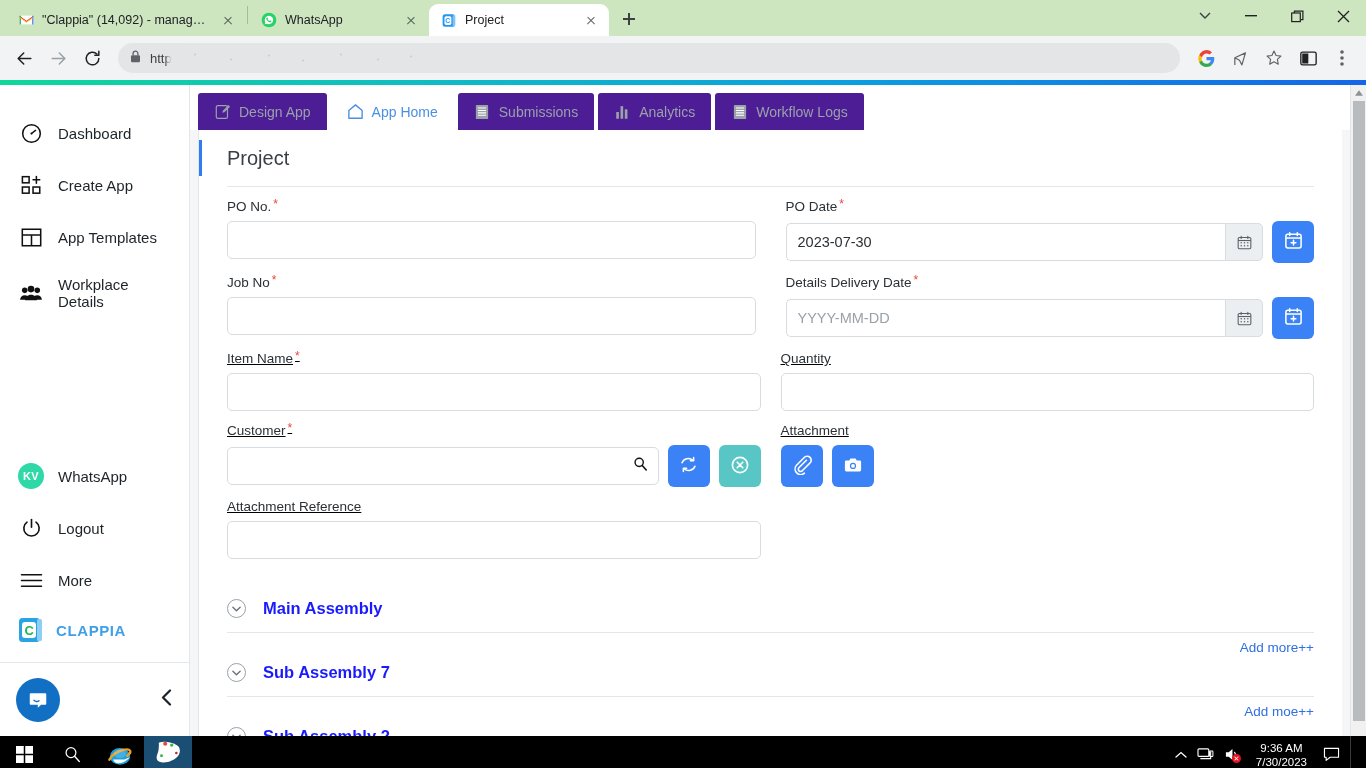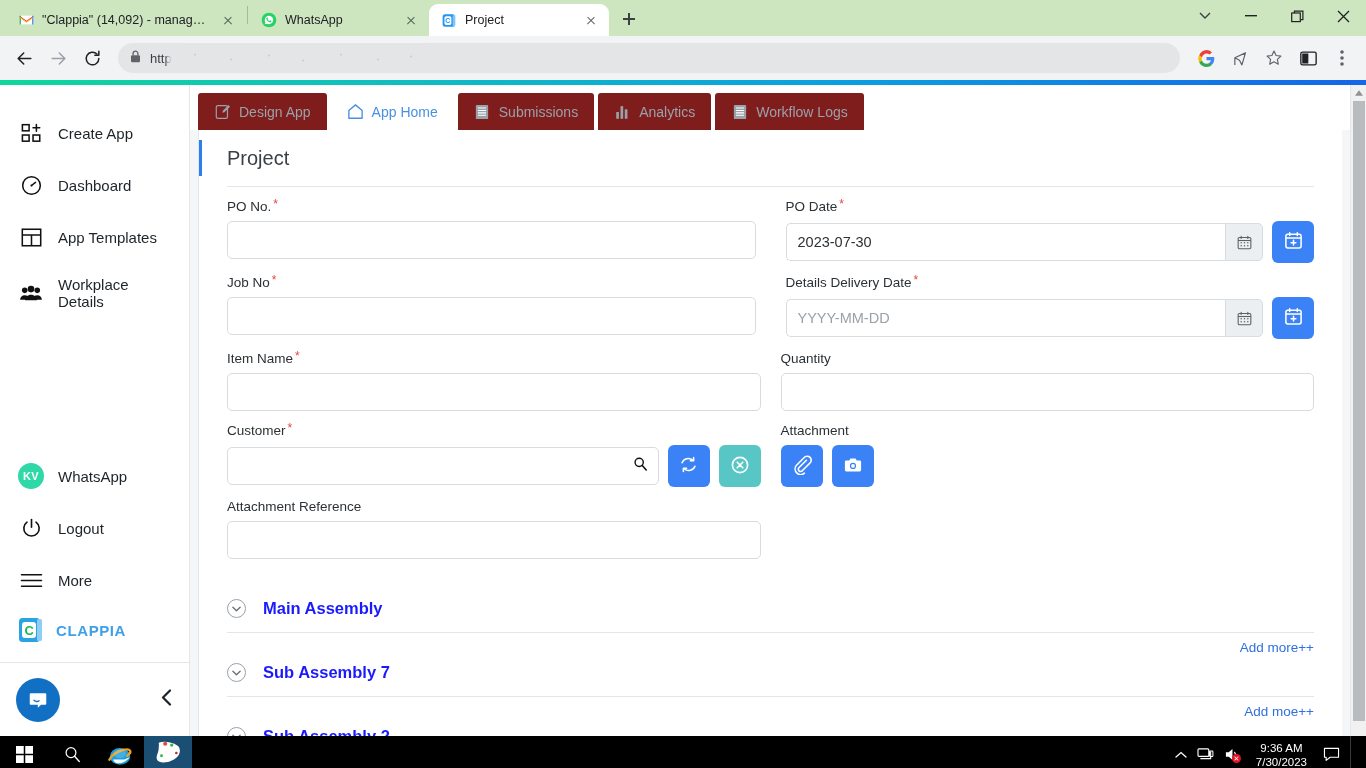--- a/index.html
+++ b/index.html
@@ -87,21 +87,21 @@
   .brand-text { font-size:15px; font-weight:bold; color:#3fa0e8; letter-spacing:.6px; }
   .side-bottom { border-top:1px solid #e4e7ea; height:74px; display:flex; align-items:center; justify-content:space-between; padding:0 16px; }
   .intercom { width:44px; height:44px; border-radius:50%; background:#1170c4; display:flex; align-items:center; justify-content:center; }
   .collapse { color:#1d2429; font-size:18px; font-weight:bold; }
 
   .content { flex:1 1 auto; position:relative; background:#f4f6f8; overflow:hidden; }
 
   .tabs-row { display:flex; gap:4px; padding: 8px 0 0 8px; background:#fff; height:45px; }
   .atab {
     display:flex; align-items:center; gap:8px; padding: 0 16px; height:37px;
-    background:#7f1d1d; color:#9aa1a9; font-size:14px; border-radius:3px 3px 0 0;
+    background:#4c1d95; color:#9aa1a9; font-size:14px; border-radius:3px 3px 0 0;
   }
   .atab.active { background:#fff; color:#4a90e2; }
   .atab .aico { width:17px; height:17px; display:flex; align-items:center; justify-content:center; }
 
   .card {
     position:absolute; left:8px; right:24px; top:45px; bottom:0;
     background:#fff; border-left:1px solid #e4e7ea;
   }
   .scrollpane { position:absolute; inset:0; overflow:hidden; }
   .pad { padding: 0 28px 0 28px; }
@@ -109,21 +109,21 @@
   .page-title-wrap { display:flex; align-items:center; height:56px; margin-left:-28px; padding-left:28px; position:relative; }
   .title-accent { position:absolute; left:0; top:10px; width:3px; height:36px; background:#2f7ef0; }
   .page-title { font-size:20px; color:#3a3f44; }
 
   .section-head { display:flex; align-items:center; gap:10px; padding: 14px 0 10px 0; }
   .sect-caret { width:19px; height:19px; border-radius:50%; border:1.4px solid #9aa1a9; display:flex; align-items:center; justify-content:center; color:#6b7177; }
   .sect-title { font-size:16.5px; font-weight:bold; color:#1a1aff; }
   .hr { height:1px; background:#e4e7ea; }
 
   .grid4 { display:grid; grid-template-columns: 1fr 1fr; column-gap: 30px; padding-top: 12px; }
-  .grid2 { display:grid; grid-template-columns: 1fr 1fr; column-gap: 20px; }
+  .grid2 { display:grid; grid-template-columns: 1fr 1fr; column-gap: 20px; text-decoration: underline; }
   .field { padding-bottom: 12px; }
   .flabel { font-size:13.5px; color:#2c3135; margin-bottom: 7px; display:flex; align-items:flex-start; gap:2px; }
   .req { color:#e8453c; font-size:12px; line-height:11px; }
   .inp {
     height:38px; border:1px solid #d7dce1; border-radius:5px; background:#fff; width:100%;
     font-size:14.5px; color:#2c3135; padding: 0 11px; font-family: "Liberation Sans", sans-serif;
   }
   .inp::placeholder { color:#9aa1a9; }
   .inp-row { display:flex; align-items:center; gap:9px; }
   .date-combo { display:flex; flex:1 1 auto; }
@@ -308,38 +308,38 @@
 <div class="loadbar"></div>
 
 <div class="app">
 
   <div class="sidebar">
     <div class="side-top">
 
       <div class="side-item">
         <span class="side-ico">
           <svg width="23" height="23" viewBox="0 0 24 24">
+              <circle cx="12" cy="12" r="9.2" stroke="#111" stroke-width="1.6" fill="none"></circle>
+              <path d="M12 12l4.2-3.2" stroke="#111" stroke-width="1.6" stroke-linecap="round"></path>
+              <circle cx="12" cy="12" r="1.1" fill="#111"></circle>
+            </svg>
+        </span>
+        <span>Dashboard</span>
+      </div>
+
+      <div class="side-item">
+        <span class="side-ico">
+          <svg width="23" height="23" viewBox="0 0 24 24">
               <rect x="2.5" y="2.8" width="7" height="6.4" stroke="#111" stroke-width="1.6" fill="none"></rect>
               <rect x="2.5" y="13.6" width="7" height="6.4" stroke="#111" stroke-width="1.6" fill="none"></rect>
               <rect x="13.6" y="13.6" width="7" height="6.4" stroke="#111" stroke-width="1.6" fill="none"></rect>
               <path d="M17.1 2.6v7M13.6 6.1h7" stroke="#111" stroke-width="1.6" stroke-linecap="round"></path>
             </svg>
         </span>
         <span>Create App</span>
-      </div>
-
-      <div class="side-item">
-        <span class="side-ico">
-          <svg width="23" height="23" viewBox="0 0 24 24">
-              <circle cx="12" cy="12" r="9.2" stroke="#111" stroke-width="1.6" fill="none"></circle>
-              <path d="M12 12l4.2-3.2" stroke="#111" stroke-width="1.6" stroke-linecap="round"></path>
-              <circle cx="12" cy="12" r="1.1" fill="#111"></circle>
-            </svg>
-        </span>
-        <span>Dashboard</span>
       </div>
 
       <div class="side-item">
         <span class="side-ico">
           <svg width="23" height="23" viewBox="0 0 24 24">
               <rect x="2.4" y="3.4" width="19.2" height="17.2" stroke="#111" stroke-width="1.6" fill="none"></rect>
               <path d="M2.4 9.4h19.2M12 9.4v11.2" stroke="#111" stroke-width="1.6"></path>
             </svg>
         </span>
         <span>App Templates</span>

